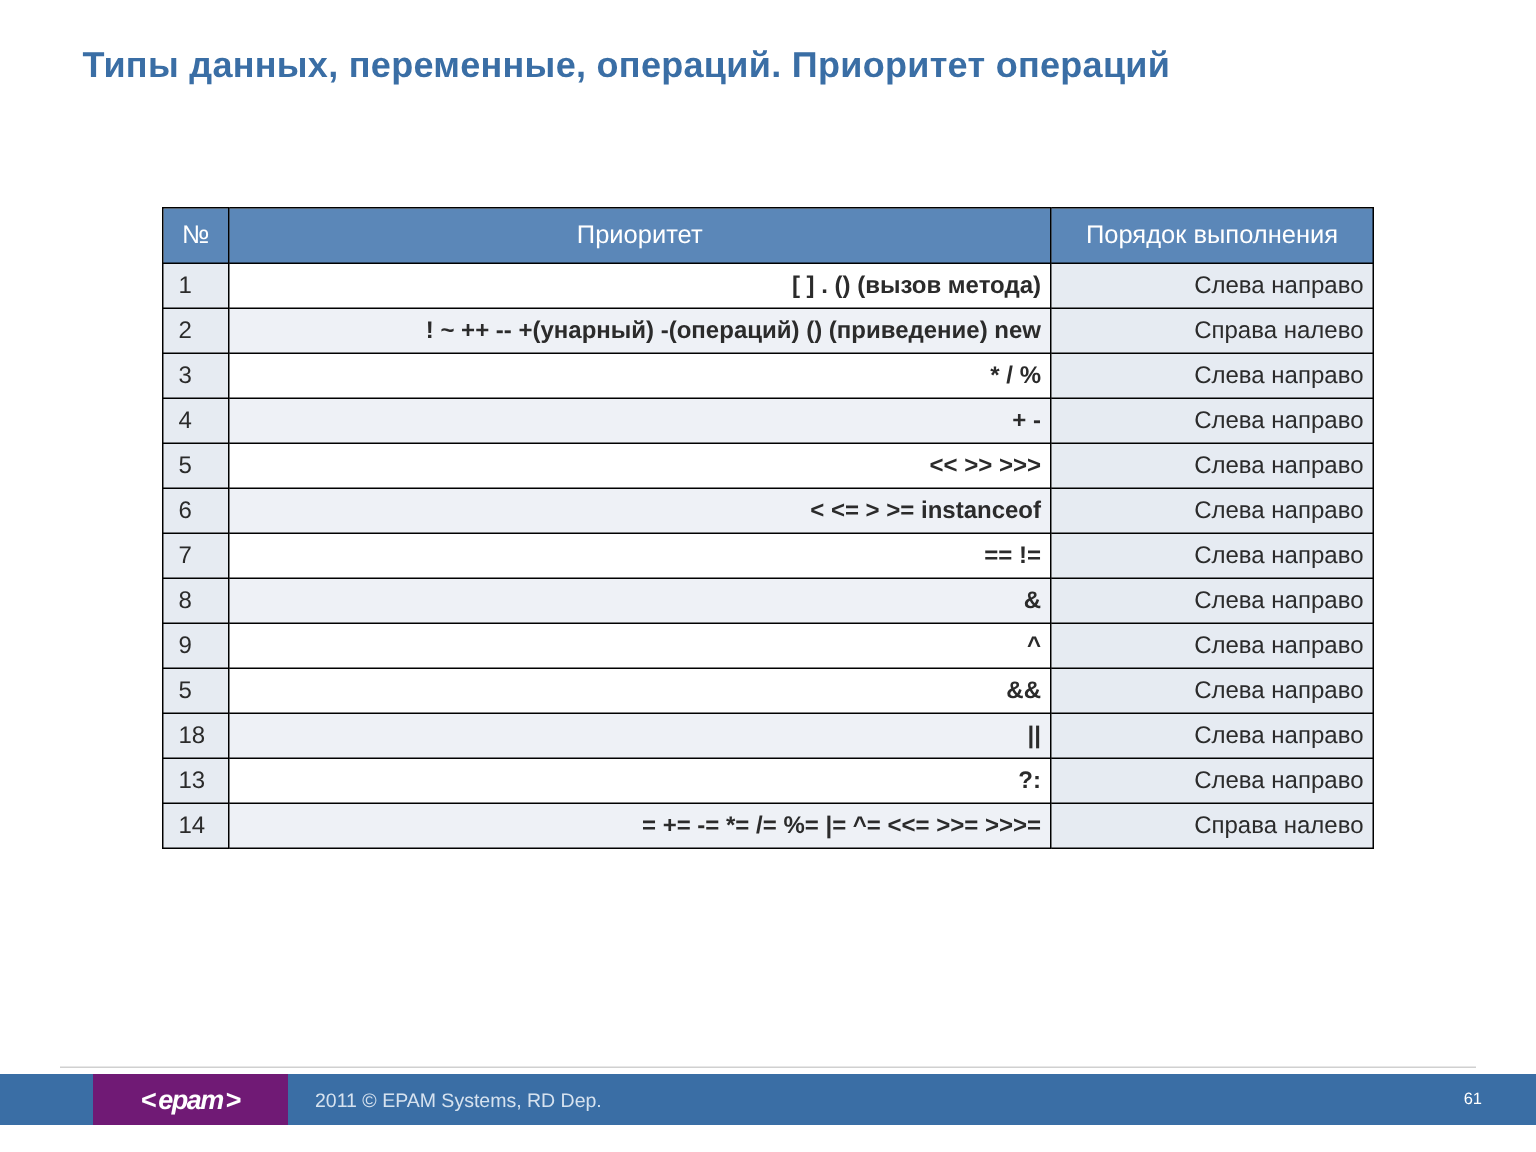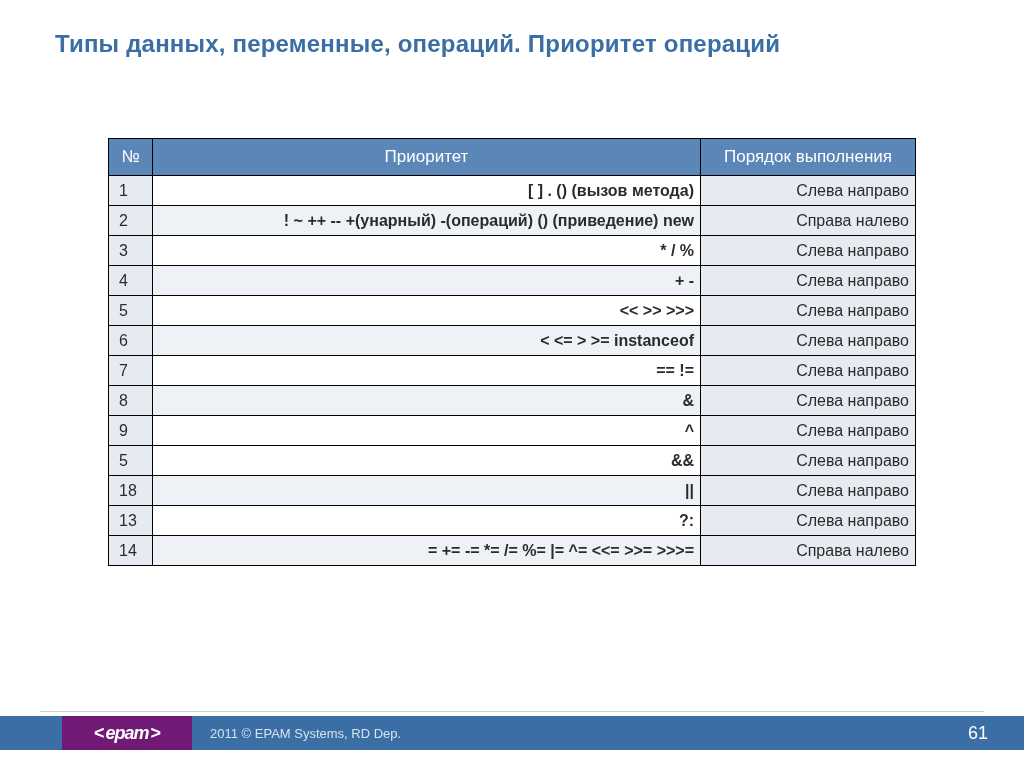--- a/index.html
+++ b/index.html
@@ -45,21 +45,21 @@
     color: #fff; font-weight: bold; font-size: 18px; letter-spacing: -1px; font-style: italic;
   }
   .footer-bar .logo::before { content: "<"; font-style: normal; margin-right: 2px; font-weight: bold;}
   .footer-bar .logo::after  { content: ">"; font-style: normal; margin-left: 2px; font-weight: bold;}
   .footer-bar .dep {
     position: absolute; left: 210px; top: 0; height: 34px; display: flex; align-items: center;
     color: #d6e2ef; font-size: 13px;
   }
   .footer-bar .pagenum {
     position: absolute; right: 36px; top: 0; height: 34px; display: flex; align-items: center;
-    color: #fff; font-size: 18px;
+    color: #fff; font-size: 11px;
   }
   .footer-rule {
     position: absolute; left: 40px; right: 40px; bottom: 56px; height: 1px; background: #d0d0d0;
   }
 </style>
 </head>
 <body>
 
 <div class="slide">
   <div class="title">Типы данных, переменные, операций. Приоритет операций</div>

